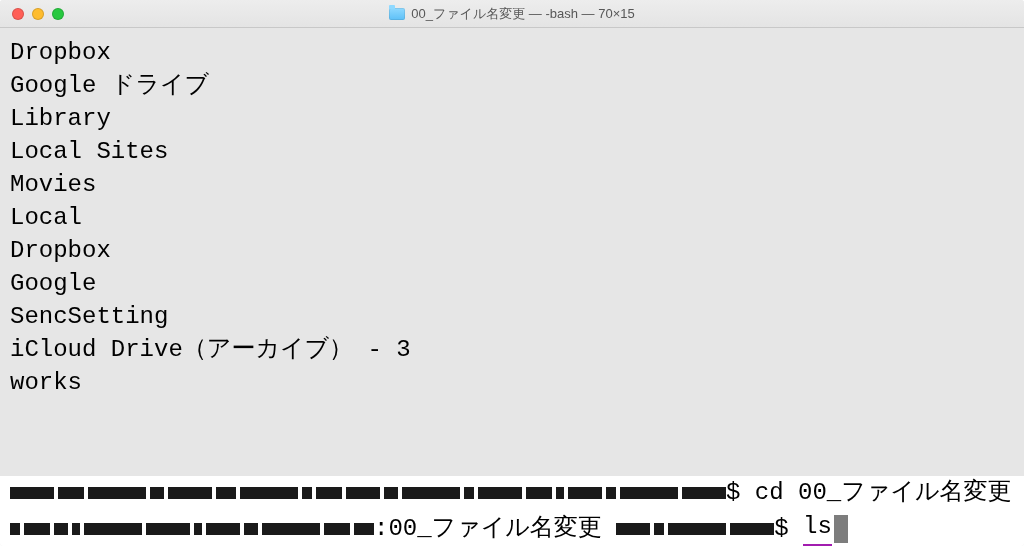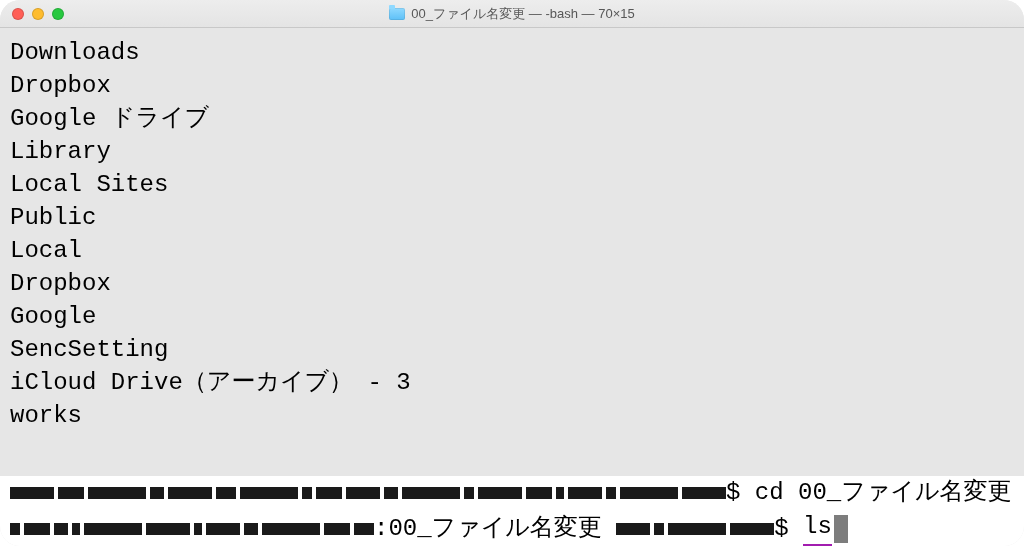--- a/index.html
+++ b/index.html
@@ -7,21 +7,21 @@
     width: 1024px;
     height: 546px;
     overflow: hidden;
     font-family: "Menlo", "Consolas", "Courier New", monospace;
     background: #fff;
   }
 
   .window {
     width: 1024px;
     height: 546px;
-    border-radius: 20px;
+    border-radius: 3px;
     overflow: hidden;
     box-shadow: inset 0 0 0 1px rgba(0,0,0,0.08);
     position: relative;
   }
 
   
   .titlebar {
     height: 28px;
     background: linear-gradient(#ededed, #e4e4e4);
     border-bottom: 1px solid #c8c8c8;
@@ -139,26 +139,25 @@
       <div class="tl yellow"></div>
       <div class="tl green"></div>
     </div>
     <div class="title-center">
       <span class="folder-icon"></span>
       <span>00_ファイル名変更 — -bash — 70×15</span>
     </div>
   </div>
 
   <div class="terminal-body">
-    <div class="out-line">Downloads</div>
     <div class="out-line">Dropbox</div>
     <div class="out-line">Google ドライブ</div>
     <div class="out-line">Library</div>
     <div class="out-line">Local Sites</div>
-    <div class="out-line">Public</div>
+    <div class="out-line">Movies</div>
     <div class="out-line">Local</div>
     <div class="out-line">Dropbox</div>
     <div class="out-line">Google</div>
     <div class="out-line">SencSetting</div>
     <div class="out-line">iCloud Drive（アーカイブ） - 3</div>
     <div class="out-line">works</div>
   </div>
 
   <div class="prompt-area">
 

